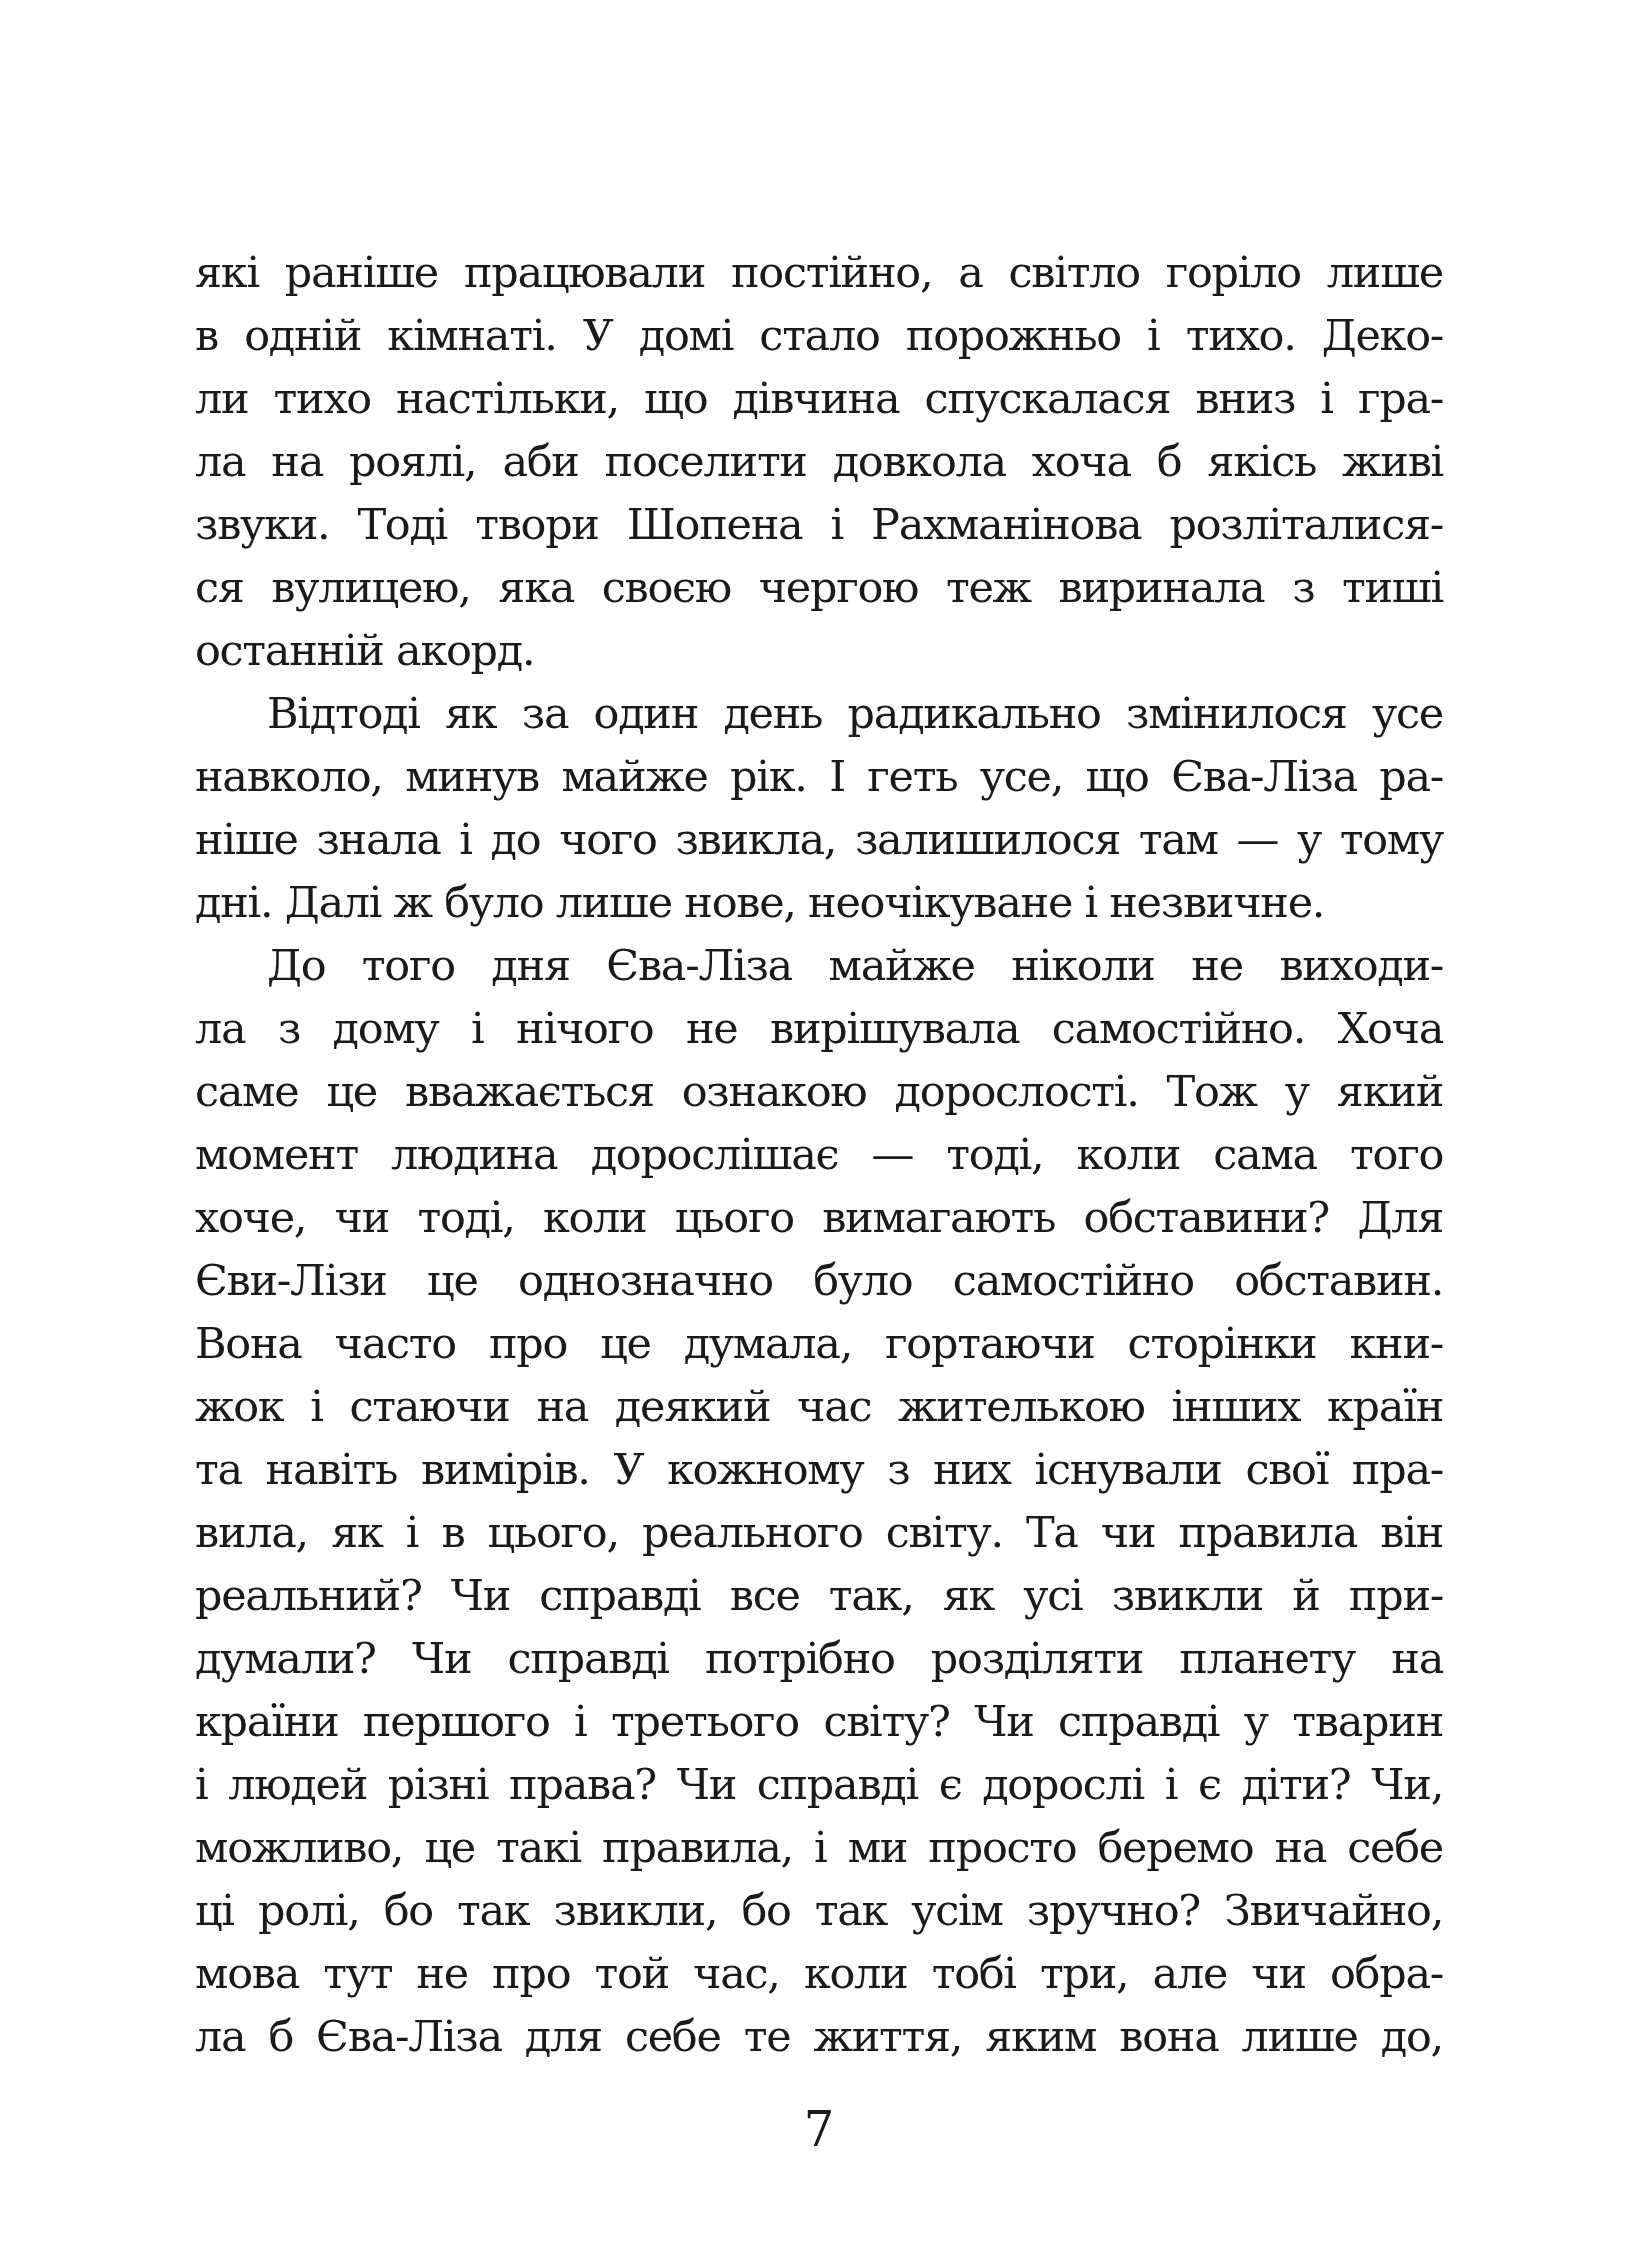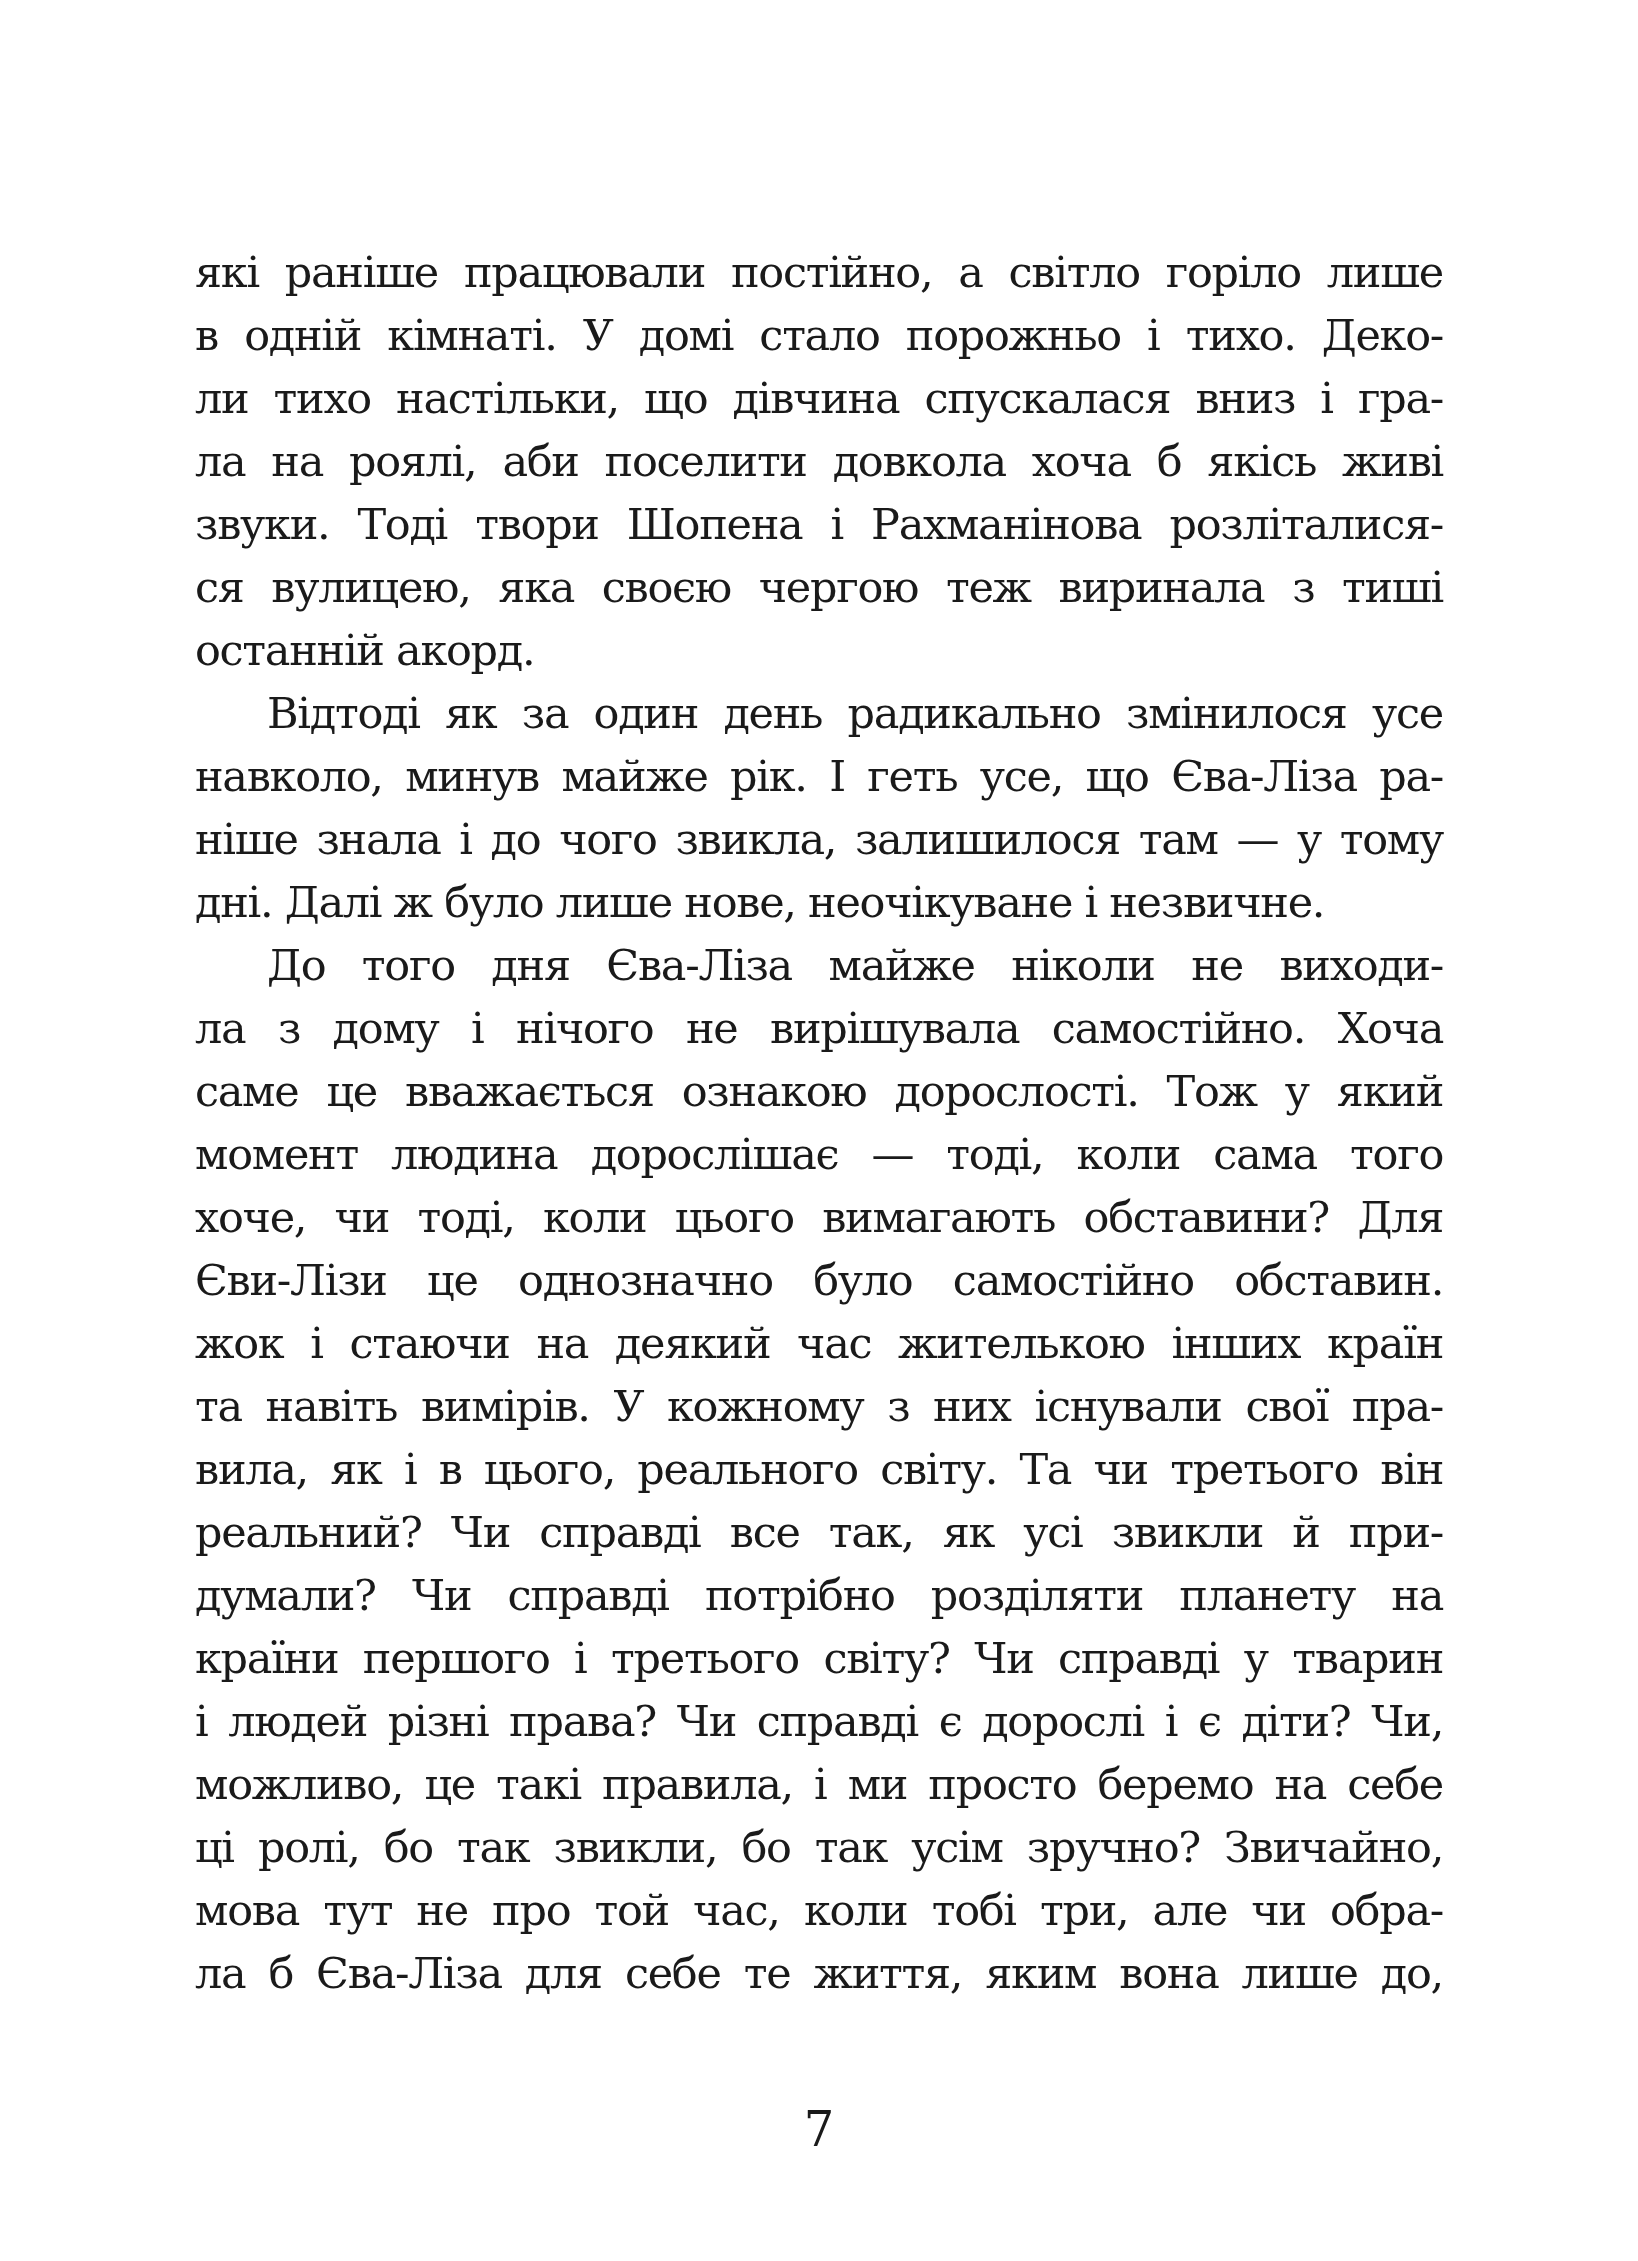--- a/index.html
+++ b/index.html
@@ -34,23 +34,24 @@
       <span class="line indent">Відтоді як за один день радикально змінилося усе</span>
       <span class="line">навколо, минув майже рік. І геть усе, що Єва-Ліза ра-</span>
       <span class="line">ніше знала і до чого звикла, залишилося там — у тому</span>
       <span class="line last">дні. Далі ж було лише нове, неочікуване і незвичне.</span>
       <span class="line indent">До того дня Єва-Ліза майже ніколи не виходи-</span>
       <span class="line">ла з дому і нічого не вирішувала самостійно. Хоча</span>
       <span class="line">саме це вважається ознакою дорослості. Тож у який</span>
       <span class="line">момент людина дорослішає — тоді, коли сама того</span>
       <span class="line">хоче, чи тоді, коли цього вимагають обставини? Для</span>
       <span class="line">Єви-Лізи це однозначно було самостійно обставин.</span>
+      <span class="line">Вона часто про це думала, гортаючи сторінки кни-</span>
       <span class="line">жок і стаючи на деякий час жителькою інших країн</span>
       <span class="line">та навіть вимірів. У кожному з них існували свої пра-</span>
-      <span class="line">вила, як і в цього, реального світу. Та чи третього він</span>
+      <span class="line">вила, як і в цього, реального світу. Та чи правила він</span>
       <span class="line">реальний? Чи справді все так, як усі звикли й при-</span>
       <span class="line">думали? Чи справді потрібно розділяти планету на</span>
       <span class="line">країни першого і третього світу? Чи справді у тварин</span>
       <span class="line">і людей різні права? Чи справді є дорослі і є діти? Чи,</span>
       <span class="line">можливо, це такі правила, і ми просто беремо на себе</span>
       <span class="line">ці ролі, бо так звикли, бо так усім зручно? Звичайно,</span>
       <span class="line">мова тут не про той час, коли тобі три, але чи обра-</span>
       <span class="line">ла б Єва-Ліза для себе те життя, яким вона лише до,</span>
     </div>
   <div class="page-number">7</div>

